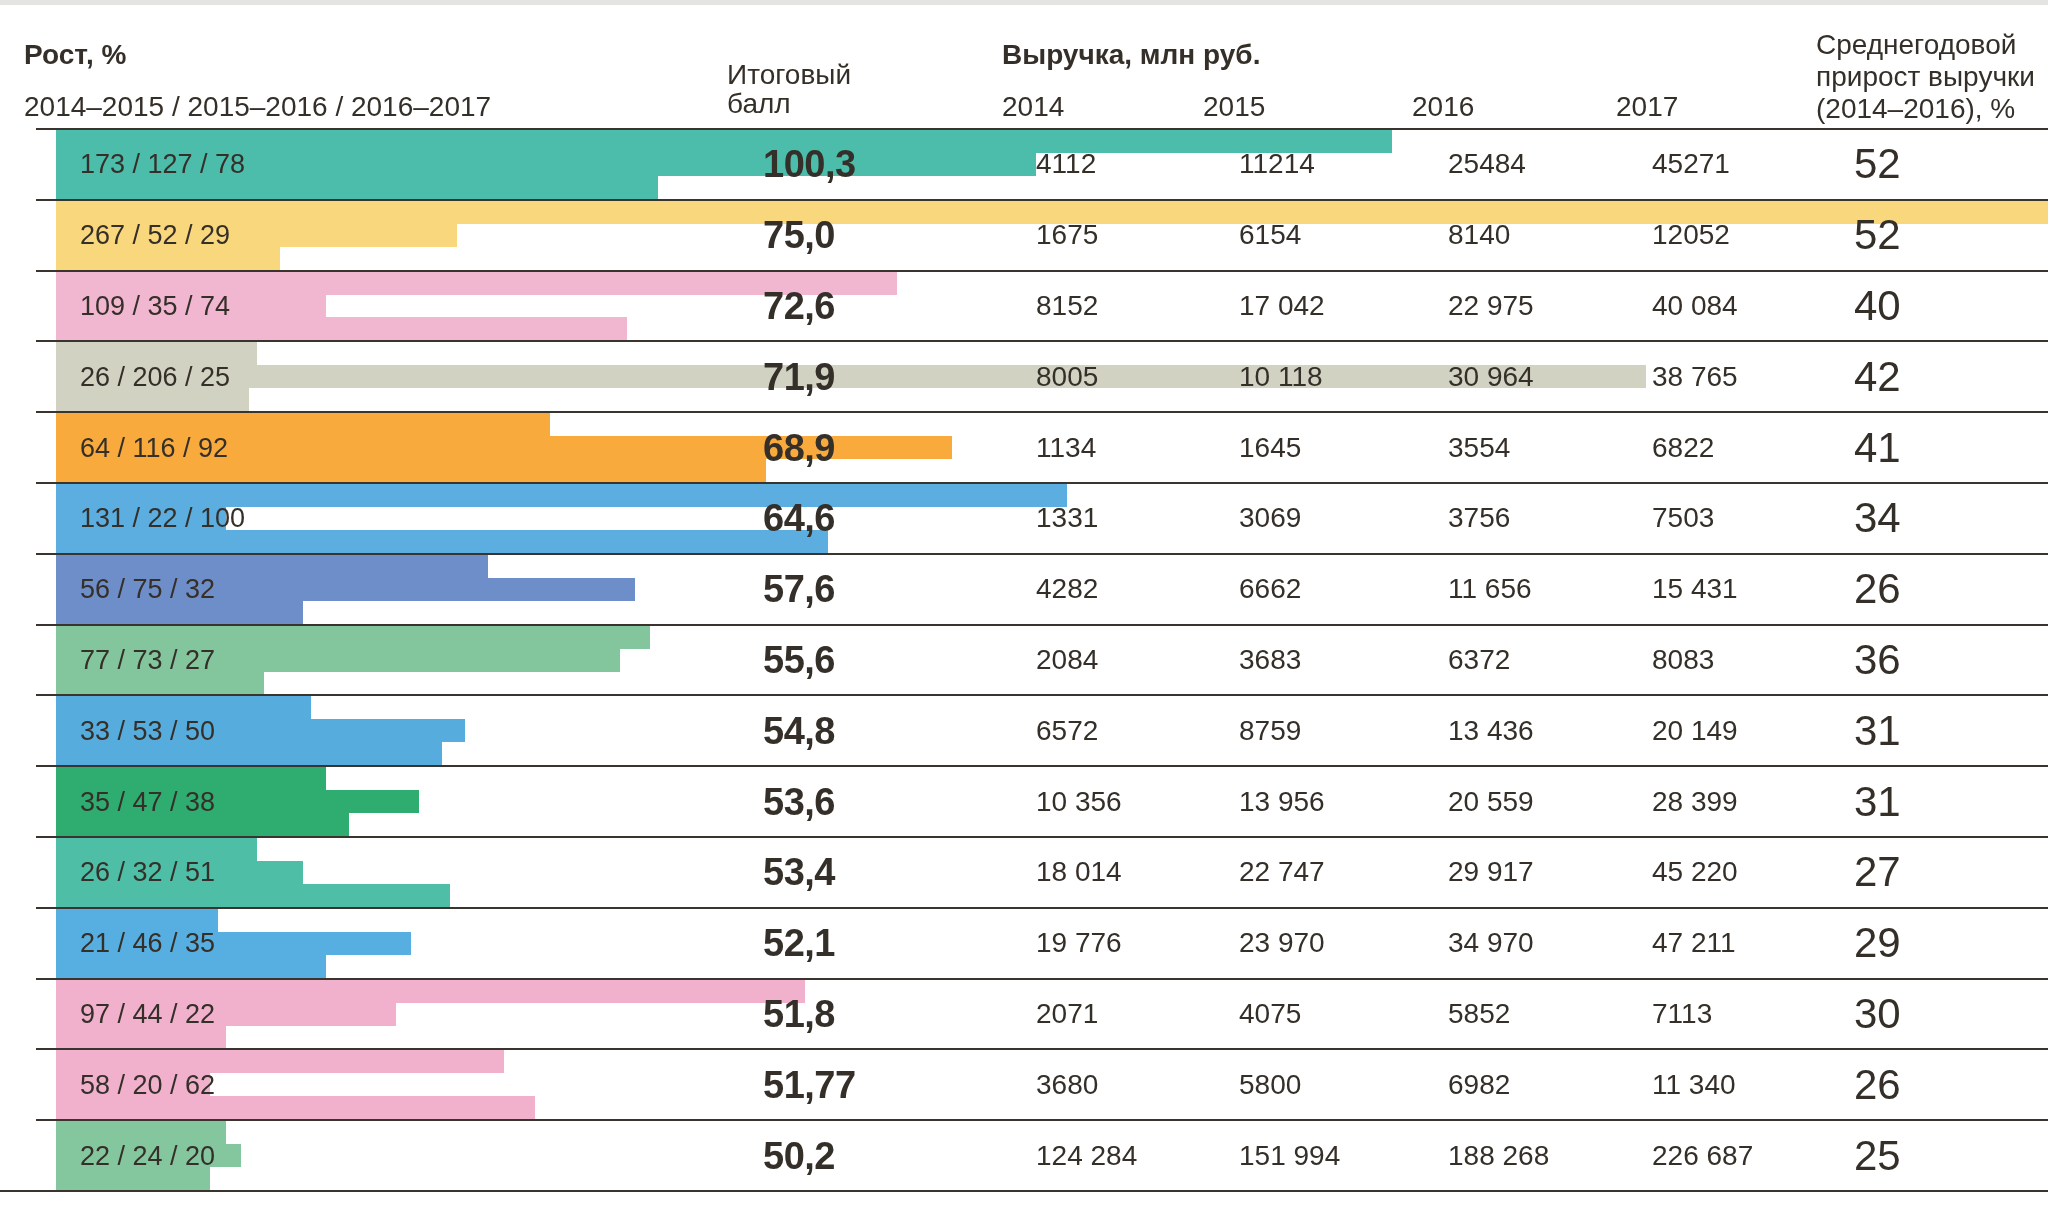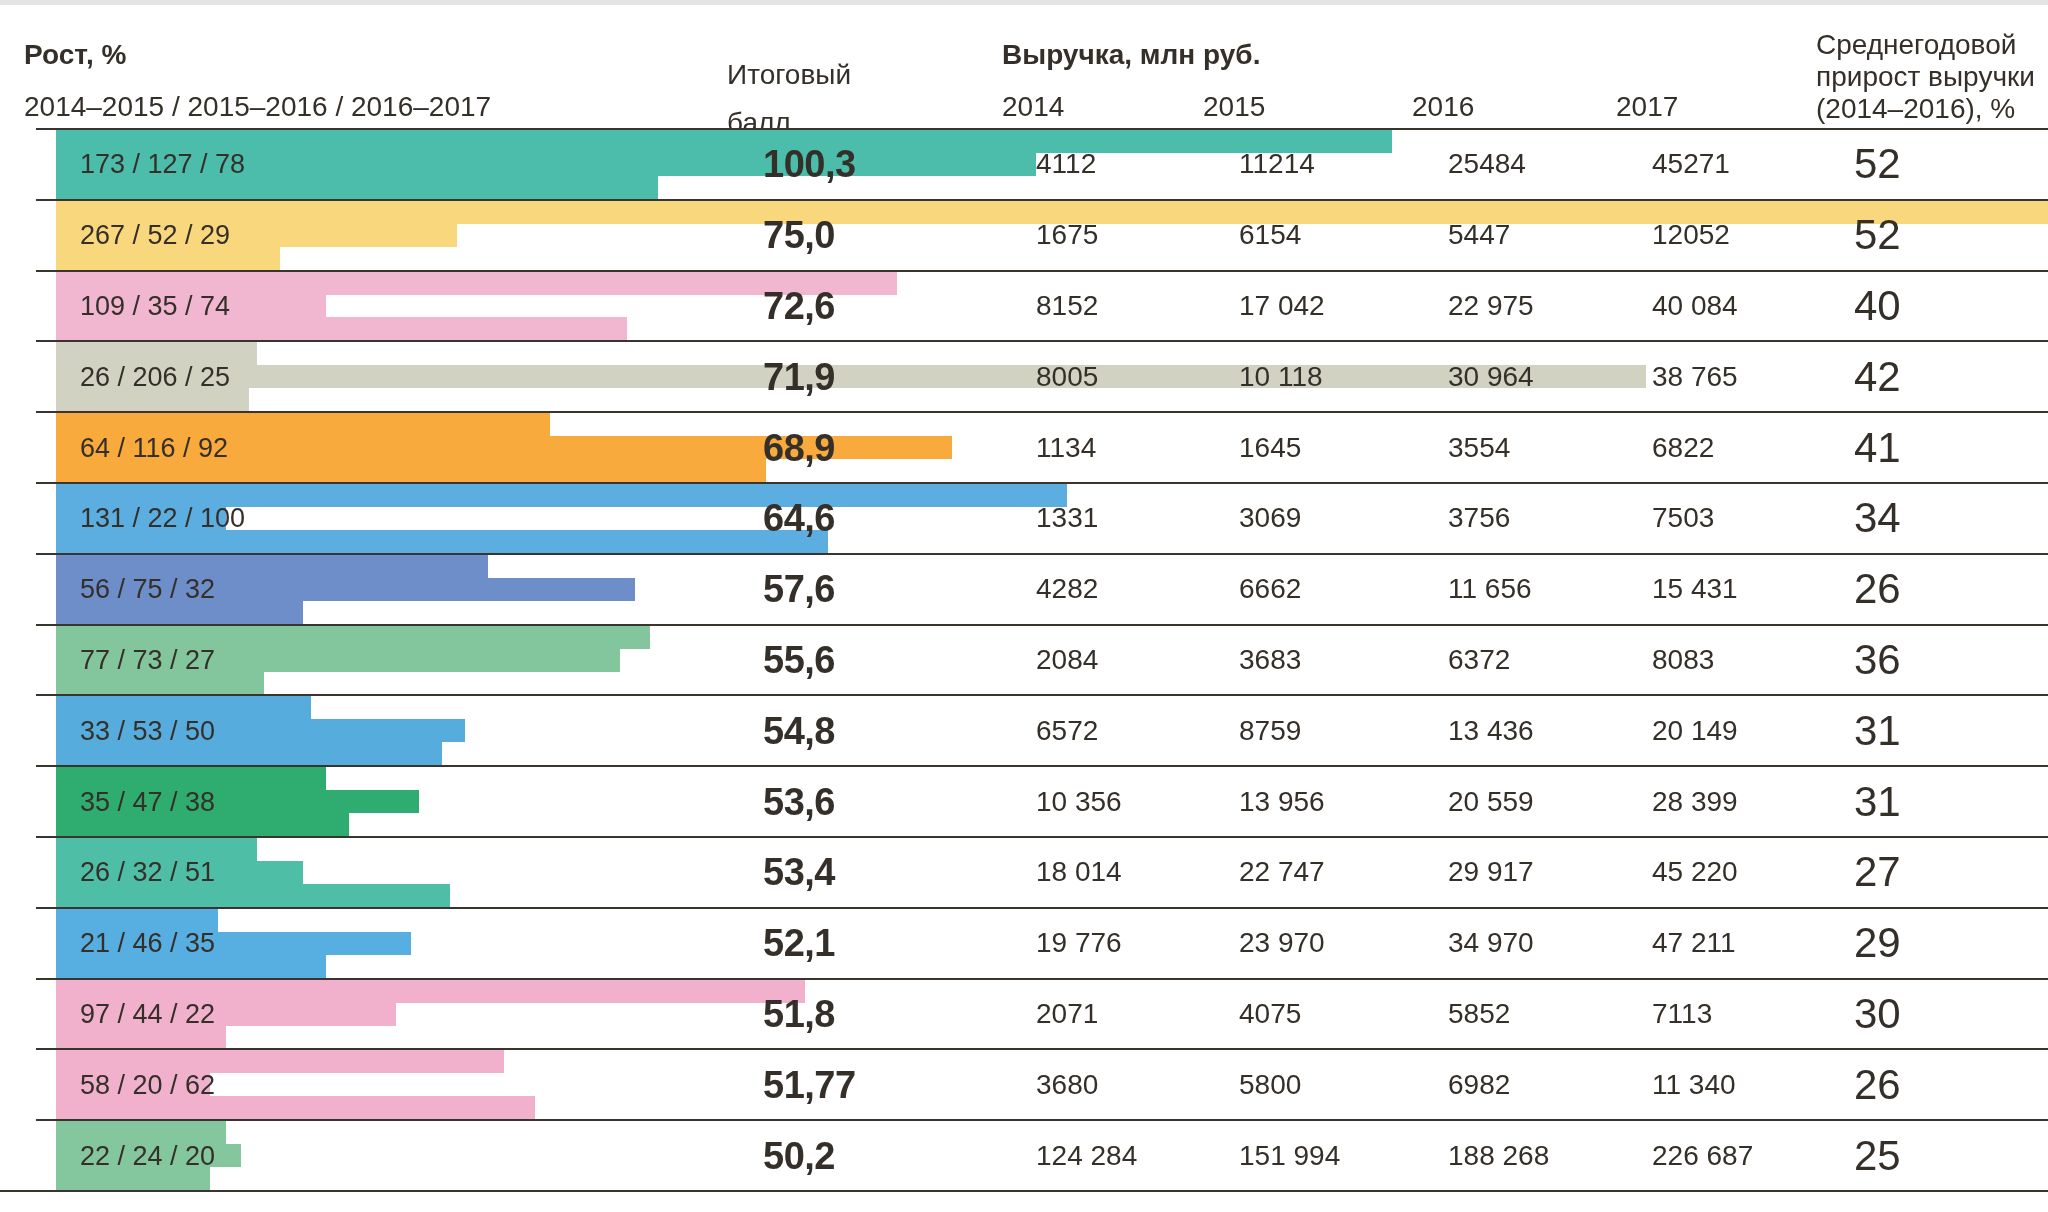--- a/index.html
+++ b/index.html
@@ -4,21 +4,21 @@
 <style>
   html,body{margin:0;padding:0;background:#fff;}
   .page{position:relative;width:2048px;height:1212px;background:#ffffff;overflow:hidden;
         font-family:"Liberation Sans",sans-serif;color:#352f29;}
   .topline{position:absolute;top:0;left:0;width:2048px;height:5px;background:#e4e4e2;}
   .hd{position:absolute;white-space:nowrap;font-size:28px;line-height:30px;}
   .hd.b{font-weight:bold;}
   .hd-growth-title{left:24px;top:40px;}
   .hd-periods{left:24px;top:92px;}
   .hd-score1{left:727px;top:60px;}
-  .hd-score2{left:727px;top:108px;}
+  .hd-score2{left:727px;top:89px;}
   .hd-rev-title{left:1002px;top:40px;}
   .hd-y0{left:1002px;top:92px;}
   .hd-y1{left:1203px;top:92px;}
   .hd-y2{left:1412px;top:92px;}
   .hd-y3{left:1616px;top:92px;}
   .hd-avg0{left:1816px;top:30px;}
   .hd-avg1{left:1816px;top:62px;}
   .hd-avg2{left:1816px;top:94px;}
   #rows{position:absolute;top:128px;left:0;width:2048px;height:1062px;
         display:flex;flex-direction:column;border-bottom:2px solid #3a342e;padding-left:36px;}
@@ -73,21 +73,21 @@
         <div class="cell avg">52</div>
       </div>
       <div class="row">
         <div class="bar b0" style="background: rgb(249, 215, 125); width: 2008px;"></div>
         <div class="bar b1" style="background: rgb(249, 215, 125); width: 401px;"></div>
         <div class="bar b2" style="background: rgb(249, 215, 125); width: 224px;"></div>
         <div class="cell growth-label">267 / 52 / 29</div>
         <div class="cell score">75,0</div>
         <div class="cell rev rev0">1675</div>
         <div class="cell rev rev1">6154</div>
-        <div class="cell rev rev2">5447</div>
+        <div class="cell rev rev2">8140</div>
         <div class="cell rev rev3">12052</div>
         <div class="cell avg">52</div>
       </div>
       <div class="row">
         <div class="bar b0" style="background: rgb(242, 183, 208); width: 841px;"></div>
         <div class="bar b1" style="background: rgb(242, 183, 208); width: 270px;"></div>
         <div class="bar b2" style="background: rgb(242, 183, 208); width: 571px;"></div>
         <div class="cell growth-label">109 / 35 / 74</div>
         <div class="cell score">72,6</div>
         <div class="cell rev rev0">8152</div>

